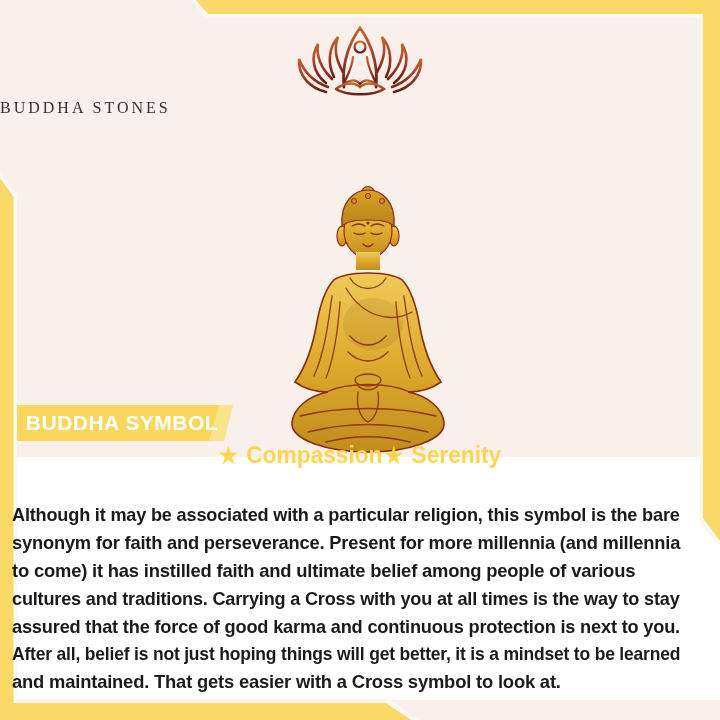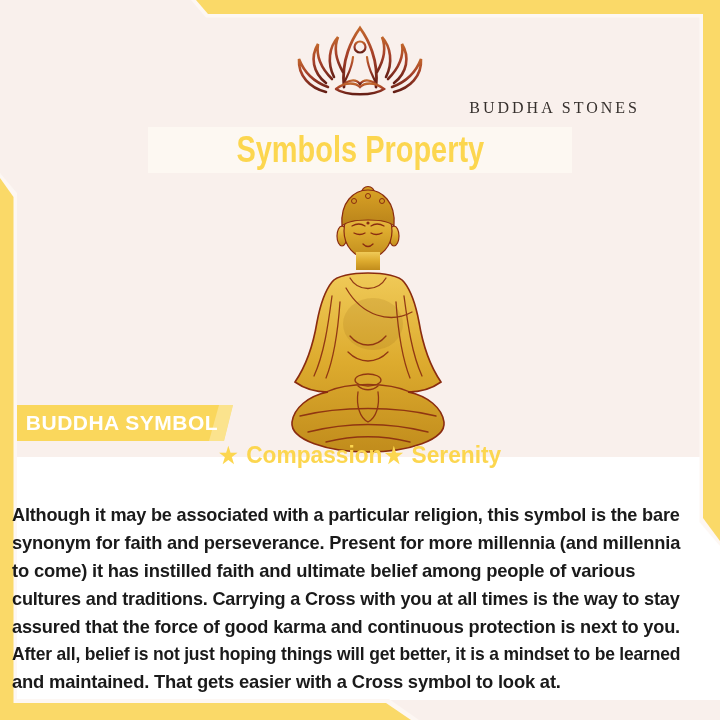--- a/index.html
+++ b/index.html
@@ -16,21 +16,21 @@
   .ribbon{fill:var(--ribbon-yellow,#fad968);}
   
   .white-section{
     position:absolute;left:0;top:457px;width:720px;height:243px;
     background:var(--section-white,#fff);z-index:2;
   }
   
   .logo{position:absolute;left:295px;top:24px;width:130px;height:78px;z-index:10;}
   .brand-name{
     position:absolute;left:0;top:97px;width:640px;
-    text-align:right;
+    text-align:left;
     font-family:"Liberation Serif",serif;
     font-size:16px;line-height:22px;letter-spacing:3px;
     color:var(--brand-text,#36302d);z-index:10;
   }
   
   .banner{
     position:absolute;left:148px;top:127px;width:424px;height:46px;
     background:var(--banner-cream,#fdf8f2);z-index:10;
     display:flex;align-items:center;justify-content:center;
   }
@@ -121,23 +121,20 @@
       <path d="M48,48 C41,36 39,23 43,13 C34,23 32,39 39,53" stroke-width="2.6"></path>
       <path d="M93,55 C103,45 109,33 107,20 C115,33 112,49 99,59" stroke-width="2.6"></path>
       <path d="M37,55 C27,45 21,33 23,20 C15,33 18,49 31,59" stroke-width="2.6"></path>
       <path d="M97,63 C111,58 121,48 126,35 C127,52 115,64 99,68" stroke-width="2.6"></path>
       <path d="M33,63 C19,58 9,48 4,35 C3,52 15,64 31,68" stroke-width="2.6"></path>
     </g>
   </svg>
 
   <div class="brand-name">BUDDHA STONES</div>
 
-  <div class="banner">
-    <div class="page-title" style="transform: scaleX(0.782334);">Symbols Property</div>
-  </div>
 
   <svg class="buddha" viewBox="0 0 180 272">
     <defs>
       <linearGradient id="gold" x1="0" y1="0" x2="0" y2="1">
         <stop offset="0" stop-color="#f0ca58"></stop>
         <stop offset="0.5" stop-color="#ddab2e"></stop>
         <stop offset="1" stop-color="#c18c1c"></stop>
       </linearGradient>
       <linearGradient id="goldHair" x1="0" y1="0" x2="0" y2="1">
         <stop offset="0" stop-color="#d8a125"></stop>

